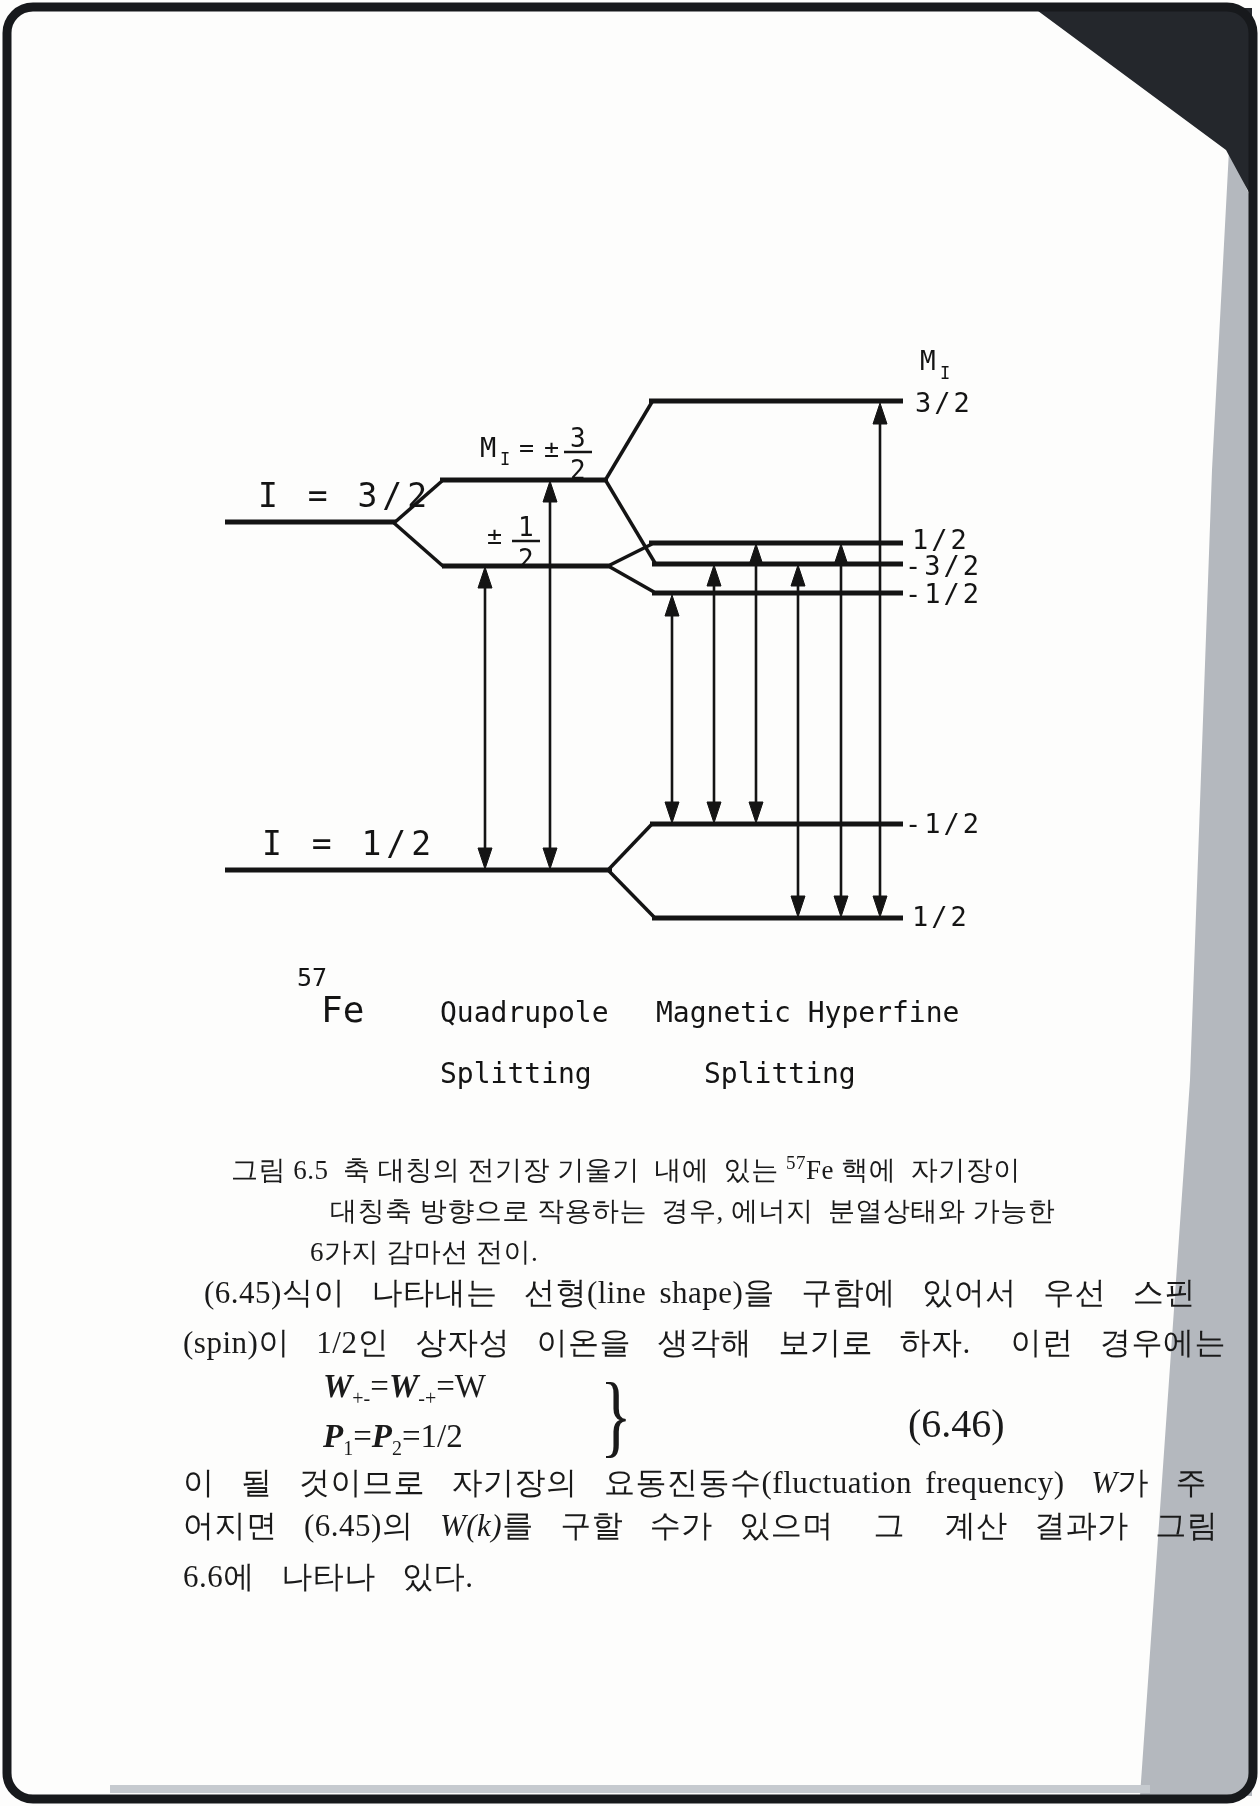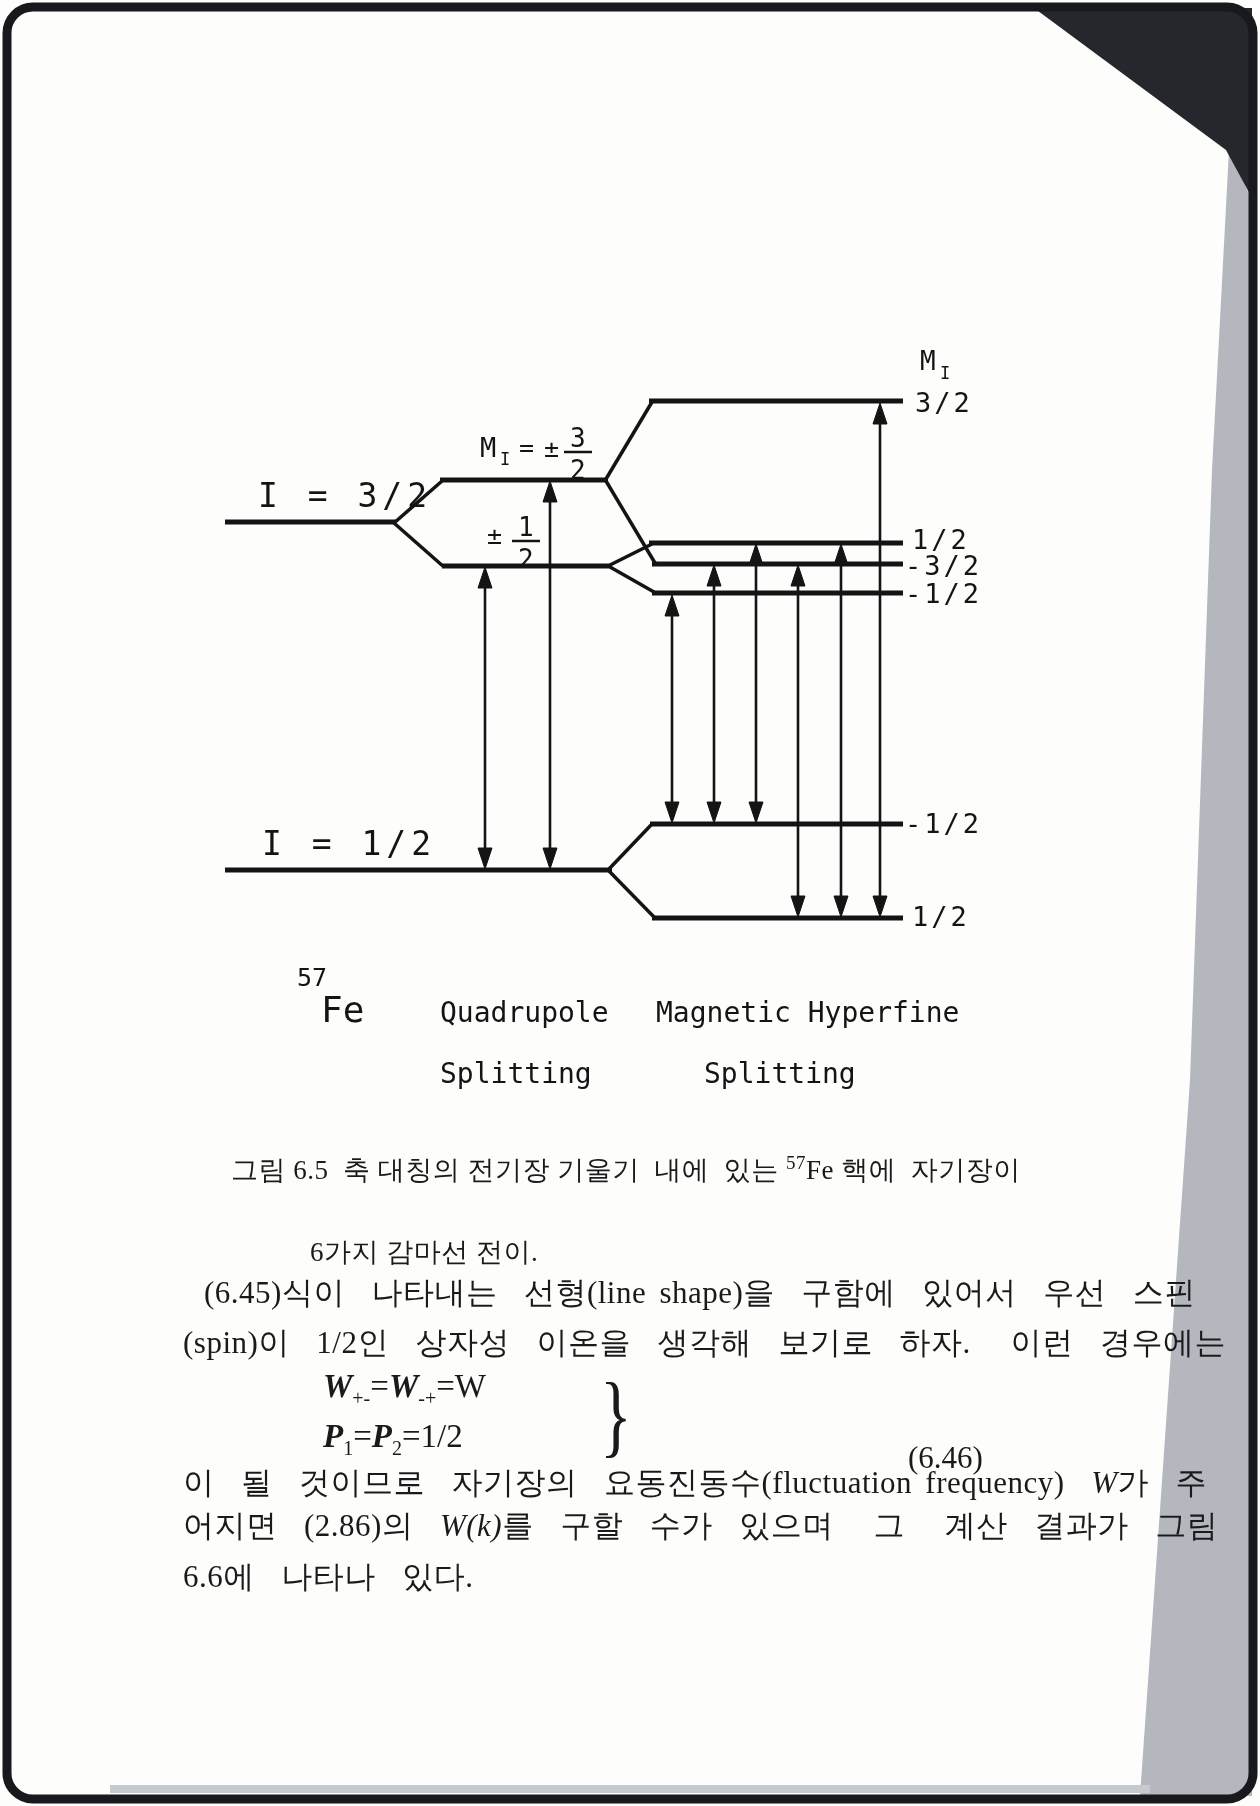--- a/index.html
+++ b/index.html
@@ -9,21 +9,21 @@
   }
   .layer{position:absolute;left:0;top:0;}
   .t{position:absolute; white-space:pre; color:#1a1a1a;}
   .caption{font-size:27px; letter-spacing:0.5px;}
   .caption b{font-weight:normal;}
   .body-line{font-size:31px; letter-spacing:0.5px; word-spacing:5px;}
   .eq-line{font-size:33px; font-family:"Liberation Serif",serif;margin-left:31px;}
   .eq-line i{font-family:"Liberation Serif",serif; font-weight:600; font-style:italic;}
   .eq-line sub{font-size:20px; line-height:0;}
   .brace{font-size:92px; font-weight:400; transform:scaleX(.72); transform-origin:left center;}
-  .eq-number{font-size:31px;margin-top:40px;}
+  .eq-number{font-size:40px;}
   .footer-line{font-size:29px; font-weight:600; letter-spacing:0.5px; word-spacing:4px;}
   sup.small{font-size:19px;}
   svg text{fill:#141414;}
   .mono{font-family:"DejaVu Sans Mono",monospace;}
 </style>
 </head>
 <body>
 
 <div class="page">
 
@@ -126,28 +126,29 @@
       <text x="440" y="1022" font-size="28">Quadrupole</text>
       <text x="440" y="1083" font-size="28">Splitting</text>
       <text x="656" y="1022" font-size="28">Magnetic Hyperfine</text>
       <text x="704" y="1083" font-size="28">Splitting</text>
     </g>
 
     <rect x="7" y="7" width="1246" height="1792" rx="26" fill="none" stroke="#17191c" stroke-width="9"></rect>
   </svg>
 
   <div class="t caption" style="left:231px; top:1152px;"><b>그림 6.5</b><span>  축 대칭의 전기장 기울기  내에  있는 </span><b><sup class="small">57</sup><span>Fe 핵에  자기장이</span></b></div>
+  <div class="t caption" style="left:330px; top:1193px;">대칭축 방향으로 작용하는  경우, 에너지  분열상태와 가능한</div>
   <div class="t caption" style="left:310px; top:1234px;">6가지 감마선 전이.</div>
 
   <div class="t body-line" style="left:204px; top:1272px;">(6.45)식이  나타내는  선형(line shape)을  구함에  있어서  우선  스핀</div>
   <div class="t body-line" style="left:183px; top:1322px;text-align:center;">(spin)이  1/2인  상자성  이온을  생각해  보기로  하자.   이런  경우에는</div>
 
   <div class="t eq-line" style="left:292px; top:1368px;"><i>W</i><sub>+-</sub><span>=</span><i>W</i><sub>-+</sub><span>=W</span></div>
   <div class="t eq-line" style="left:292px; top:1418px;"><i>P</i><sub>1</sub><span>=</span><i>P</i><sub>2</sub><span>=1/2</span></div>
   <div class="t brace" style="left:600px; top:1362px;">}</div>
   <div class="t eq-number" style="left:908px; top:1400px;">(6.46)</div>
 
   <div class="t body-line" style="left:183px; top:1462px;"><span>이  될  것이므로  자기장의  요동진동수(fluctuation frequency)  </span><i>W</i><span>가  주</span></div>
-  <div class="t body-line" style="left:183px; top:1505px;"><span>어지면  (2.86)의  </span><i>W(k)</i><span>를  구할  수가  있으며   그   계산  결과가  그림</span></div>
+  <div class="t body-line" style="left:183px; top:1505px;"><span>어지면  (6.45)의  </span><i>W(k)</i><span>를  구할  수가  있으며   그   계산  결과가  그림</span></div>
   <div class="t body-line" style="left:183px; top:1538px;margin-top:18px;">6.6에  나타나  있다.</div>
 
 
 </div>
 
 </body></html>

